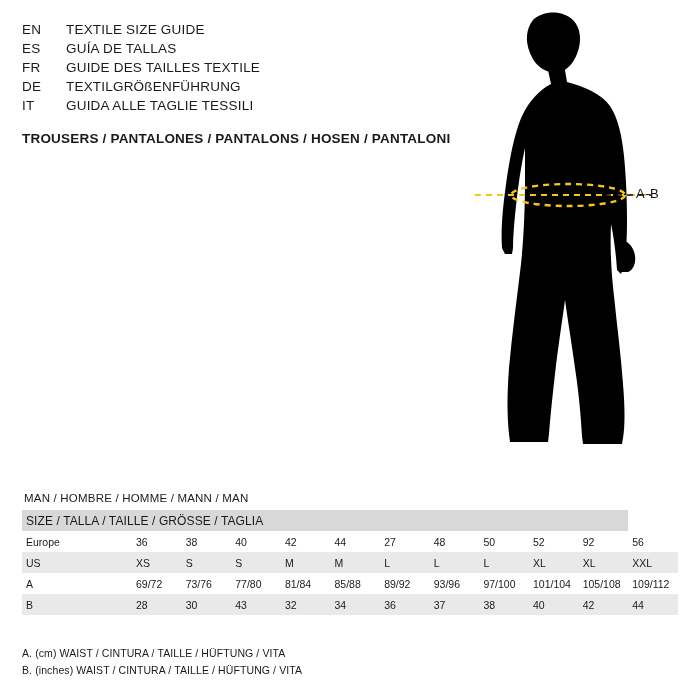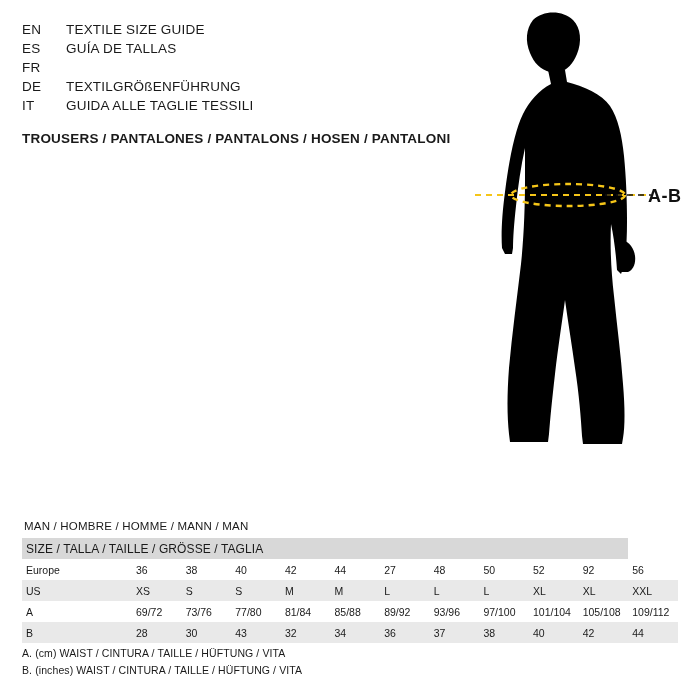--- a/index.html
+++ b/index.html
@@ -60,41 +60,40 @@
     left: 455px;
     top: 8px;
     width: 235px;
     height: 465px;
   }
   .figure-wrap svg {
     display: block;
   }
   .ab-label {
     position: absolute;
-    left: 193px;
+    left: 181px;
     top: 178px;
-    font-size: 18px;
-    font-weight: bold;
+    font-size: 13px;
+    font-weight: normal;
     color: #111111;
     letter-spacing: 0.5px;
   }
 
   
   .table-area {
     position: absolute;
     left: 22px;
     top: 492px;
     width: 656px;
   }
   .man-label {
     font-size: 11.5px;
     letter-spacing: 0.2px;
     padding: 0 0 6px 2px;
     color: #1a1a1a;
-    margin-top: 28px;
   }
   table.size-table {
     border-collapse: collapse;
     width: 656px;
     table-layout: fixed;
     font-size: 10.5px;
     color: #1a1a1a;
   }
   table.size-table td {
     padding: 3px 0 3px 4px;
@@ -139,20 +138,21 @@
     <div class="lang-row">
       <span class="lang-code">EN</span>
       <span class="lang-title">TEXTILE SIZE GUIDE</span>
     </div>
     <div class="lang-row">
       <span class="lang-code">ES</span>
       <span class="lang-title">GUÍA DE TALLAS</span>
     </div>
     <div class="lang-row">
       <span class="lang-code">FR</span>
+      <span class="lang-title">GUIDE DES TAILLES TEXTILE</span>
     </div>
     <div class="lang-row">
       <span class="lang-code">DE</span>
       <span class="lang-title">TEXTILGRÖßENFÜHRUNG</span>
     </div>
     <div class="lang-row">
       <span class="lang-code">IT</span>
       <span class="lang-title">GUIDA ALLE TAGLIE TESSILI</span>
     </div>
   </div>

